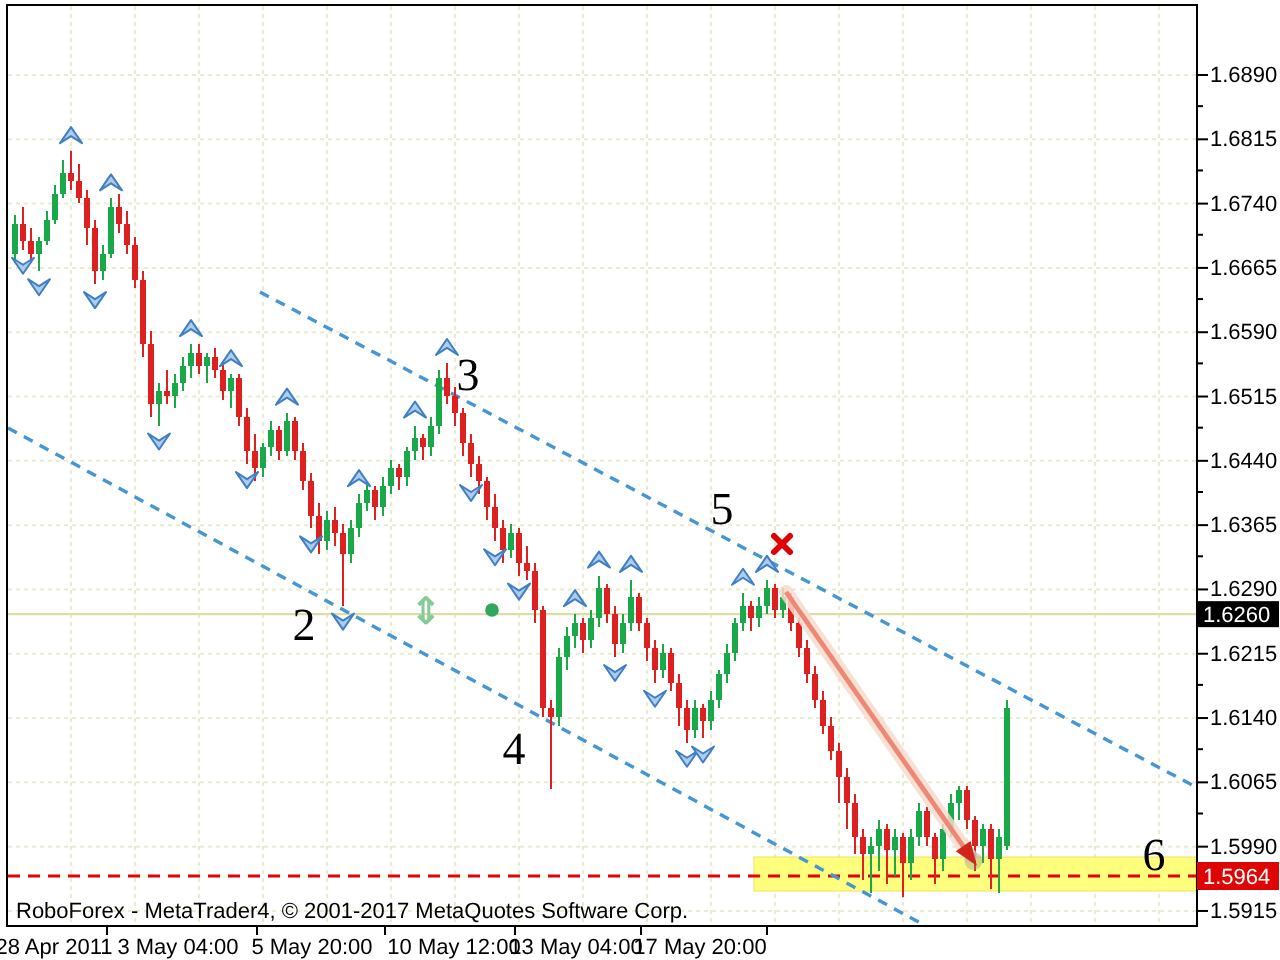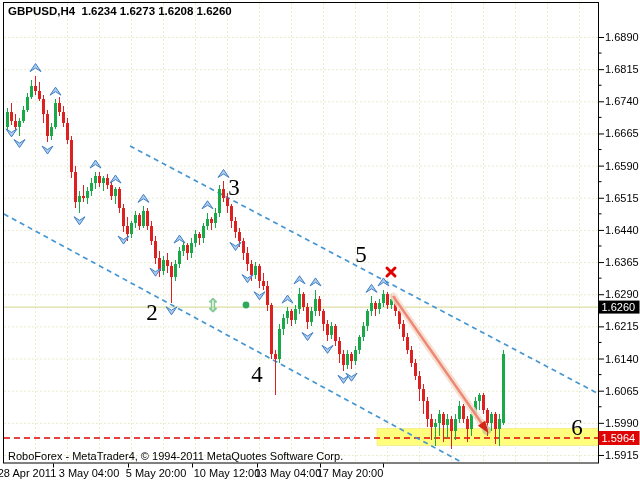--- a/index.html
+++ b/index.html
@@ -413,15 +413,14 @@
         <line x1="192.5" y1="463.5" x2="192.5" y2="467.5" stroke="#000" stroke-width="1"></line>
         <text x="156" y="477" text-anchor="middle" fill="#000" font-family="&quot;Liberation Sans&quot;, sans-serif" font-size="11px">5 May 20:00</text>
         <line x1="257.5" y1="463.5" x2="257.5" y2="467.5" stroke="#000" stroke-width="1"></line>
         <text x="227" y="477" text-anchor="middle" fill="#000" font-family="&quot;Liberation Sans&quot;, sans-serif" font-size="11px">10 May 12:00</text>
         <line x1="320.5" y1="463.5" x2="320.5" y2="467.5" stroke="#000" stroke-width="1"></line>
         <text x="288" y="477" text-anchor="middle" fill="#000" font-family="&quot;Liberation Sans&quot;, sans-serif" font-size="11px">13 May 04:00</text>
         <line x1="383.5" y1="463.5" x2="383.5" y2="467.5" stroke="#000" stroke-width="1"></line>
         <text x="350" y="477" text-anchor="middle" fill="#000" font-family="&quot;Liberation Sans&quot;, sans-serif" font-size="11px">17 May 20:00</text>
       </g>
   </svg>
-  <div class="title-overlay">GBPUSD,H4  1.6234 1.6273 1.6208 1.6260</div>
-  <div class="copyright-overlay">RoboForex - MetaTrader4, © 1994-2011 MetaQuotes Software Corp.</div>
+  <div class="copyright-overlay">RoboForex - MetaTrader4, © 2001-2017 MetaQuotes Software Corp.</div>
 </div>
 
 </body></html>

